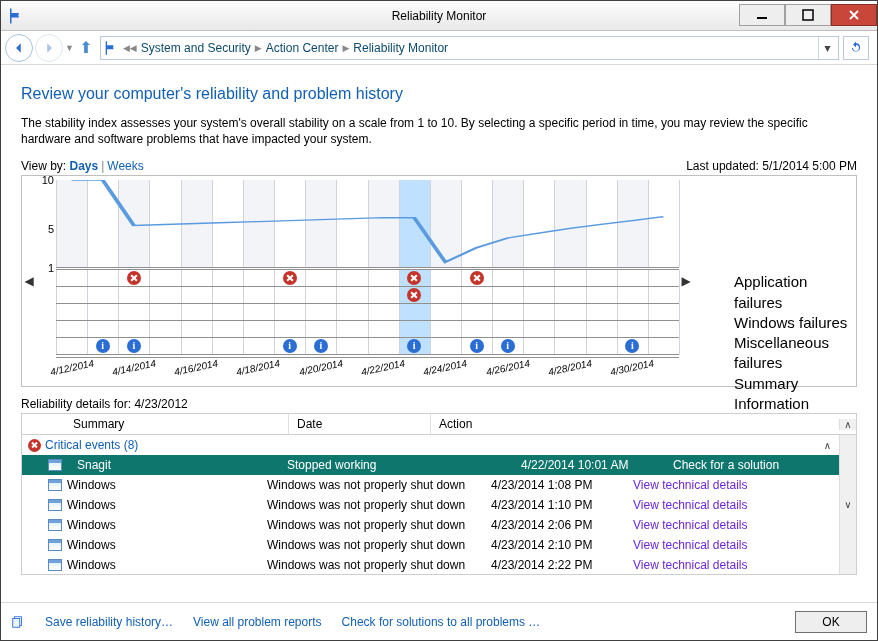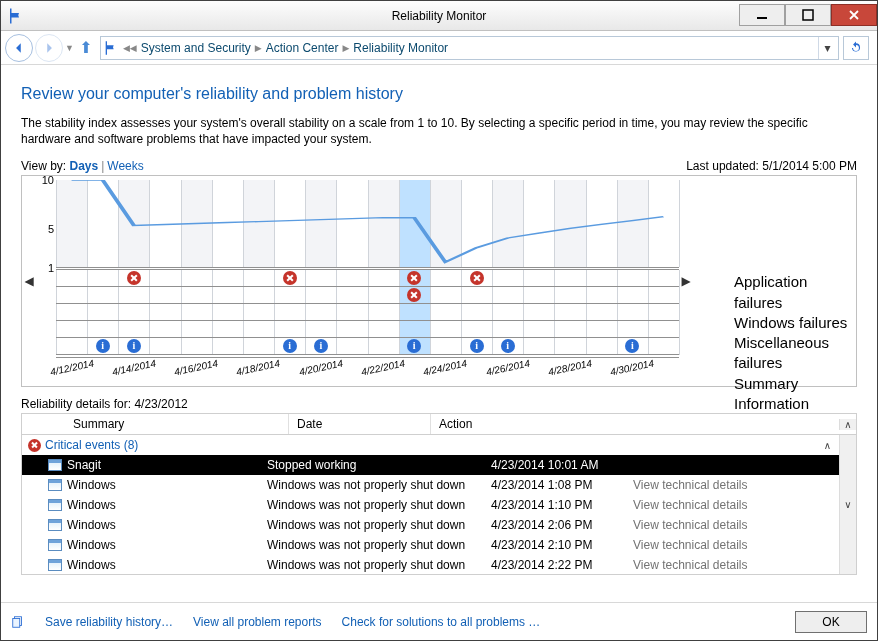--- a/index.html
+++ b/index.html
@@ -65,22 +65,22 @@
   .group-row{height:20px;display:flex;align-items:center;padding-left:6px;gap:4px;}
   .group-row .chev{margin-left:auto;margin-right:8px;font-size:10px;color:#444;}
   .err-icon{width:13px;height:13px;border-radius:50%;background:#c5342b;position:relative;}
   .err-icon::before,.err-icon::after{content:"";position:absolute;left:3px;right:3px;top:5px;height:1.8px;background:#fff;}
   .err-icon::before{transform:rotate(45deg);}.err-icon::after{transform:rotate(-45deg);}
   a.grp-link{color:#1260b5;}
   .datarow{height:20px;display:flex;align-items:center;padding-left:26px;}
   .datarow .app-icon{width:14px;height:12px;border:1px solid #5a8cc0;background:linear-gradient(#dcedfb,#fff);margin-right:5px;position:relative;}
   .datarow .app-icon::before{content:"";position:absolute;left:0;right:0;top:0;height:3px;background:#6fa3da;}
   .datarow .c-source{width:200px;} .datarow .c-summary{width:224px;} .datarow .c-date{width:142px;} .datarow .c-action{flex:1;}
-  .datarow .c-action a{color:#737373;}
-  .datarow.selected{background:#000000;color:#fff;}
+  .datarow .c-action a{color:#6d28d9;}
+  .datarow.selected{background:#0f766e;color:#fff;gap:10px;}
   .datarow.selected .c-action a{color:#fff;}
   .footer{height:38px;border-top:1px solid #d8d8d8;display:flex;align-items:center;padding:0 10px;gap:20px;background:#fff;}
   .footer a{color:#1260b5;cursor:pointer;}
   .footer .ok{margin-left:auto;width:72px;height:22px;border:1px solid #707070;background:#eee;font-size:12px;display:flex;align-items:center;justify-content:center;cursor:pointer;}
   .copy-icon{width:14px;height:14px;fill:#2a6dd4;}
 </style>
 </head>
 <body>
 
 <div class="window">
@@ -419,21 +419,22 @@
       <div class="tbody-rows" id="tbody-rows">
         <div class="group-row">
           <div class="err-icon"></div>
           <a class="grp-link">Critical events (8)</a>
           <span class="chev">∧</span>
         </div>
       <div class="datarow selected">
             <div class="app-icon"></div>
             <div class="c-source">Snagit</div>
             <div class="c-summary">Stopped working</div>
-            <div class="c-date">4/23/2014 10:01 AM</div>
+            <div class="c-date">4/22/2014 10:01 AM</div>
+            <div class="c-action"><a>Check for a solution</a></div>
           </div>
           <div class="datarow">
             <div class="app-icon"></div>
             <div class="c-source">Windows</div>
             <div class="c-summary">Windows was not properly shut down</div>
             <div class="c-date">4/23/2014 1:08 PM</div>
             <div class="c-action"><a>View  technical details</a></div>
           </div>
           <div class="datarow">
             <div class="app-icon"></div>

